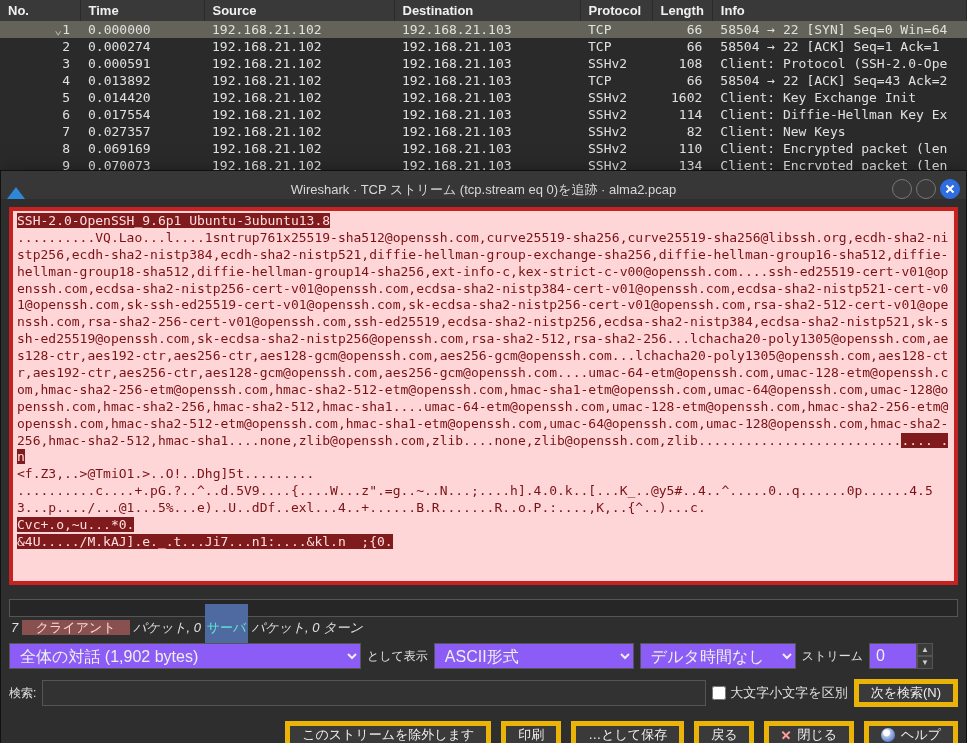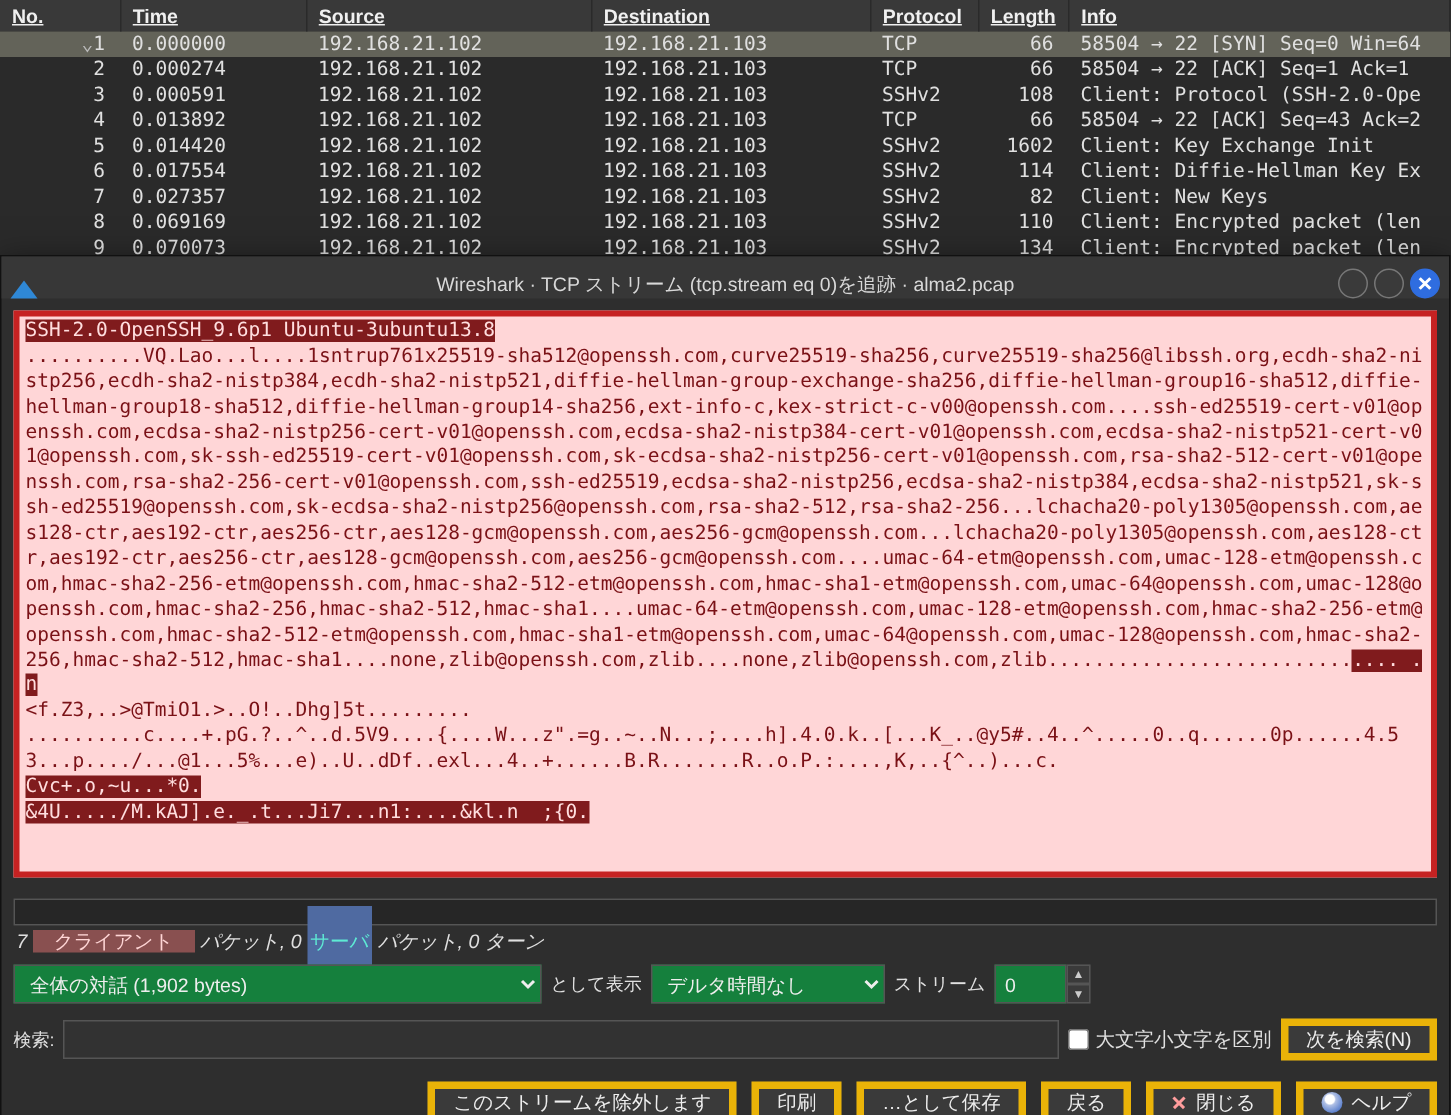--- a/index.html
+++ b/index.html
@@ -18,21 +18,20 @@
   background: #2a2a2a;
 }
 .packet-table th {
   background: #393939;
   color: #f0f0f0;
   text-align: left;
   padding: 3px 8px;
   font-weight: 600;
   font-size: 13px;
   border-right: 1px solid #2a2a2a;
-  text-decoration: underline;
 }
 .packet-table td {
   padding: 1px 8px;
   font-family: Menlo, Consolas, monospace;
   font-size: 13px;
   white-space: nowrap;
 }
 .packet-table tr.hl td { background: #636359; }
 .packet-table td.num { text-align: right; padding-right: 10px; }
 .col-no { width: 80px; }
@@ -106,22 +105,22 @@
   font-style: italic;
 }
 .stats-line .c-label{ font-style:normal; background:#895050; color:#ffd6d6; padding:0 14px;}
 .stats-line .s-label{ font-style:normal; background:#4f6aa1; color:#5eead4; padding:16px 2px;}
 
 .controls-row {
   display:flex; align-items:center; gap:6px;
   padding:4px 8px;
 }
 .controls-row select, .controls-row input[type=text]{
-  background:#15803d; color:#eee; border:1px solid #555;
-  height:26px; padding:2px 6px; font-size:13px;
+  background:#8b5cf6; color:#eee; border:1px solid #555;
+  height:26px; padding:2px 6px; font-size:16px;
 }
 .sel-conversation{ flex:0 0 352px; width:352px; }
 .sel-showas{ width:200px; }
 .sel-delta{ width:156px; }
 .spin { display:flex; }
 .spin input{ width:48px; text-align:left; }
 .spin .buttons{ display:flex; flex-direction:column; }
 .spin button{
   width:16px; height:13px; background:#3a3a3a; border:1px solid #555;
   color:#ccc; font-size:8px; line-height:8px;
@@ -298,20 +297,23 @@
     <span class="s-label">サーバ</span>
     <span>パケット</span>,
     <span>0 ターン</span>
   </div>
 
   <div class="controls-row">
     <select class="sel-conversation">
       <option>全体の対話 (1,902 bytes)</option>
     </select>
     <span>として表示</span>
+    <select class="sel-showas">
+      <option>ASCII形式</option>
+    </select>
     <select class="sel-delta">
       <option>デルタ時間なし</option>
     </select>
     <span>ストリーム</span>
     <div class="spin">
       <input type="text" value="0" style="">
       <div class="buttons">
         <button>▲</button>
         <button>▼</button>
       </div>

